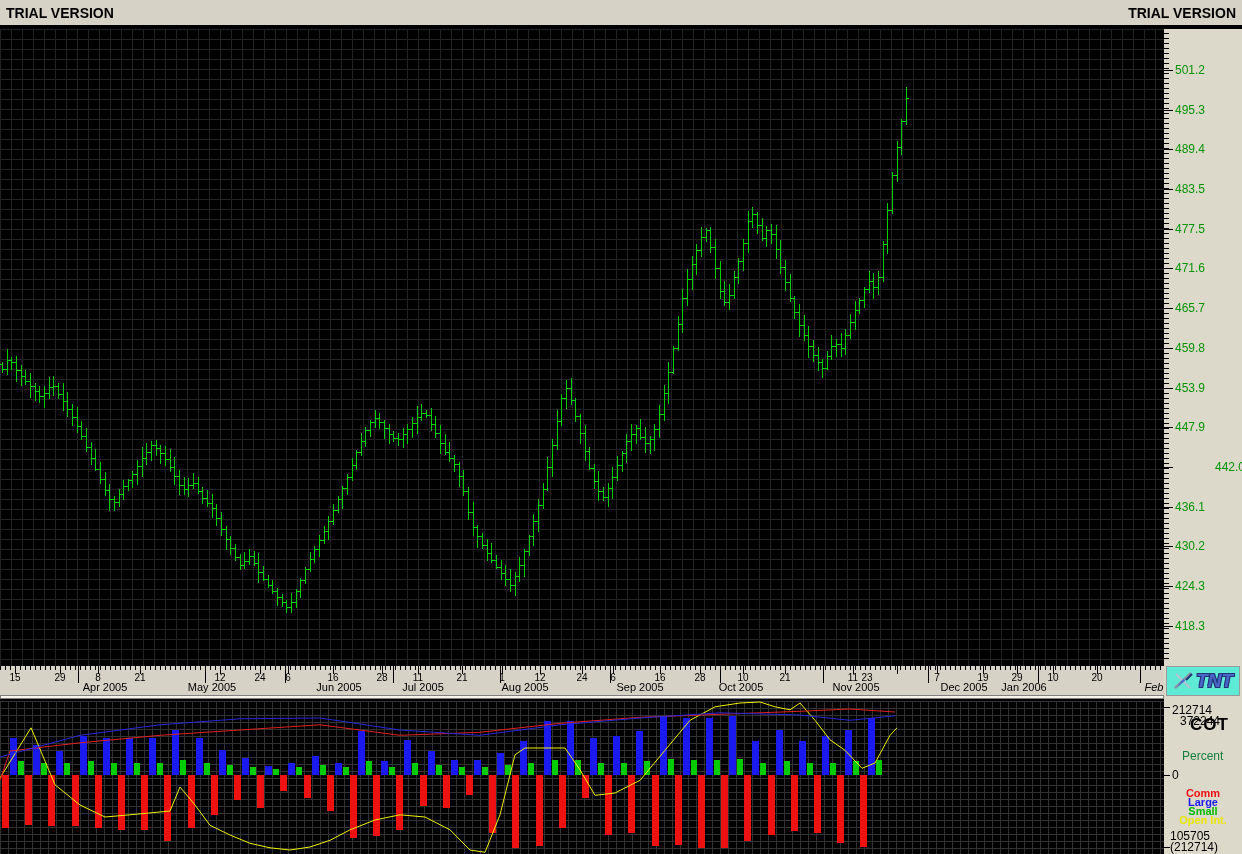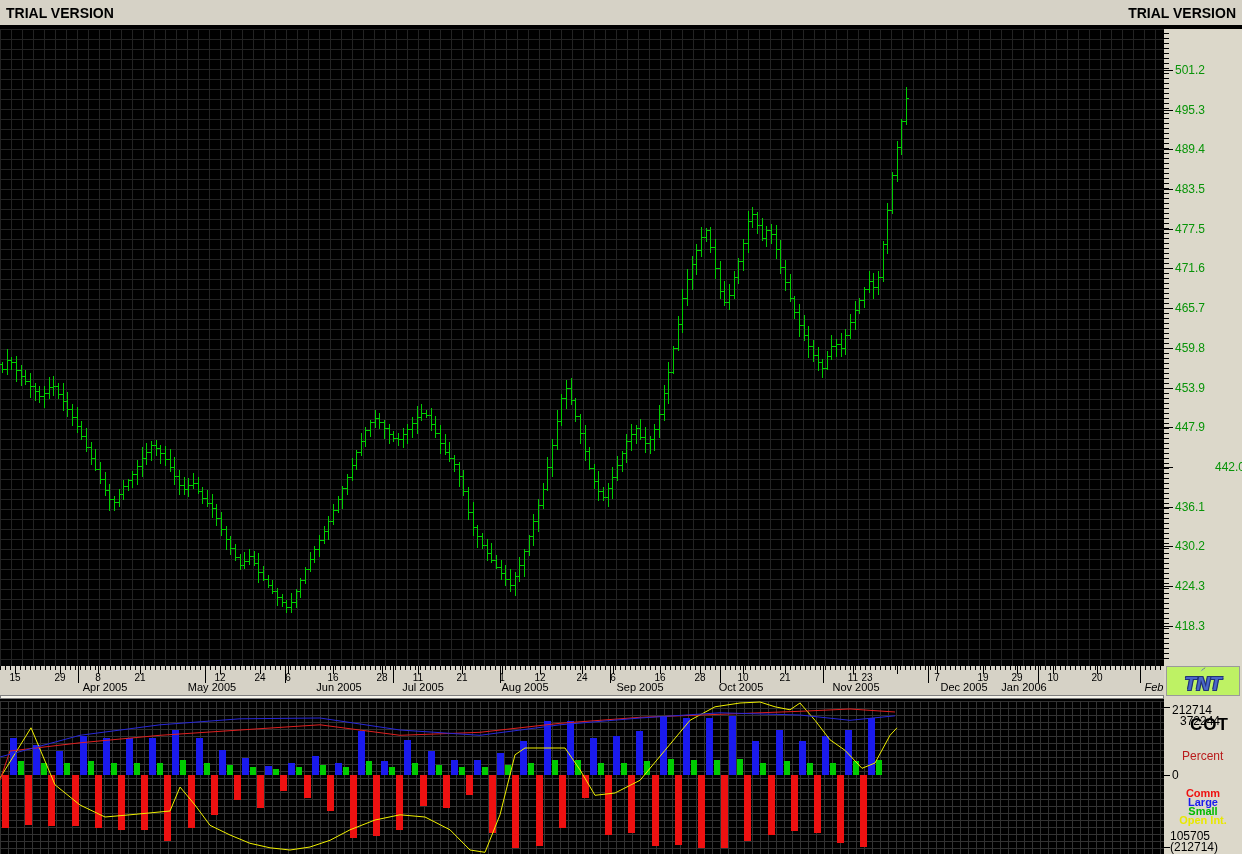--- a/index.html
+++ b/index.html
@@ -59,32 +59,32 @@
   #cot-chart{
     position:absolute;left:0;top:701px;width:1164px;height:153px;
     background-color:#000;
     background-image:
       repeating-linear-gradient(to right,#323232 0 1px,transparent 1px 8px),
       repeating-linear-gradient(to bottom,#323232 0 1px,transparent 1px 7px);
   }
   
   #logo-box{
     position:absolute;left:1166px;top:666px;width:74px;height:30px;
-    background:#bef264;border:1px solid #9a9a9a;box-sizing:border-box;
-    display:flex;align-items:center;justify-content:center;gap:1px;flex-direction:column;
+    background:#5eead4;border:1px solid #9a9a9a;box-sizing:border-box;
+    display:flex;align-items:center;justify-content:center;gap:1px;
   }
   #logo-text{
     font-size:19px;font-weight:900;font-style:italic;color:#4a66c8;letter-spacing:0px;
     text-shadow:-1px -1px 0 #223377,1px -1px 0 #223377,-1px 1px 0 #223377,1px 1px 0 #223377;
   }
   
   #cot-labels{position:absolute;left:1164px;top:701px;width:78px;height:153px;background:#dcd8ca;}
   #cot-labels .num{position:absolute;font-size:12px;color:#000;white-space:nowrap;}
   #cot-title{position:absolute;left:26px;top:14px;font-size:17px;font-weight:bold;color:#000;letter-spacing:1px;}
-  #cot-sub{position:absolute;left:18px;top:48px;font-size:12px;color:#b91c1c;text-align:center;}
+  #cot-sub{position:absolute;left:18px;top:48px;font-size:12px;color:#15803d;text-align:center;}
   .cot-tick{position:absolute;left:0;width:6px;height:1px;background:#000;}
   #cot-legend{position:absolute;left:0;top:88px;width:78px;text-align:center;}
   #cot-legend div{font-size:11px;line-height:9px;font-weight:bold;}
 </style>
 </head>
 <body>
 
 <div class="titlebar">
   <span class="t">TRIAL VERSION</span>
   <span class="t" style="position:relative;z-index:1;">TRIAL VERSION</span>

